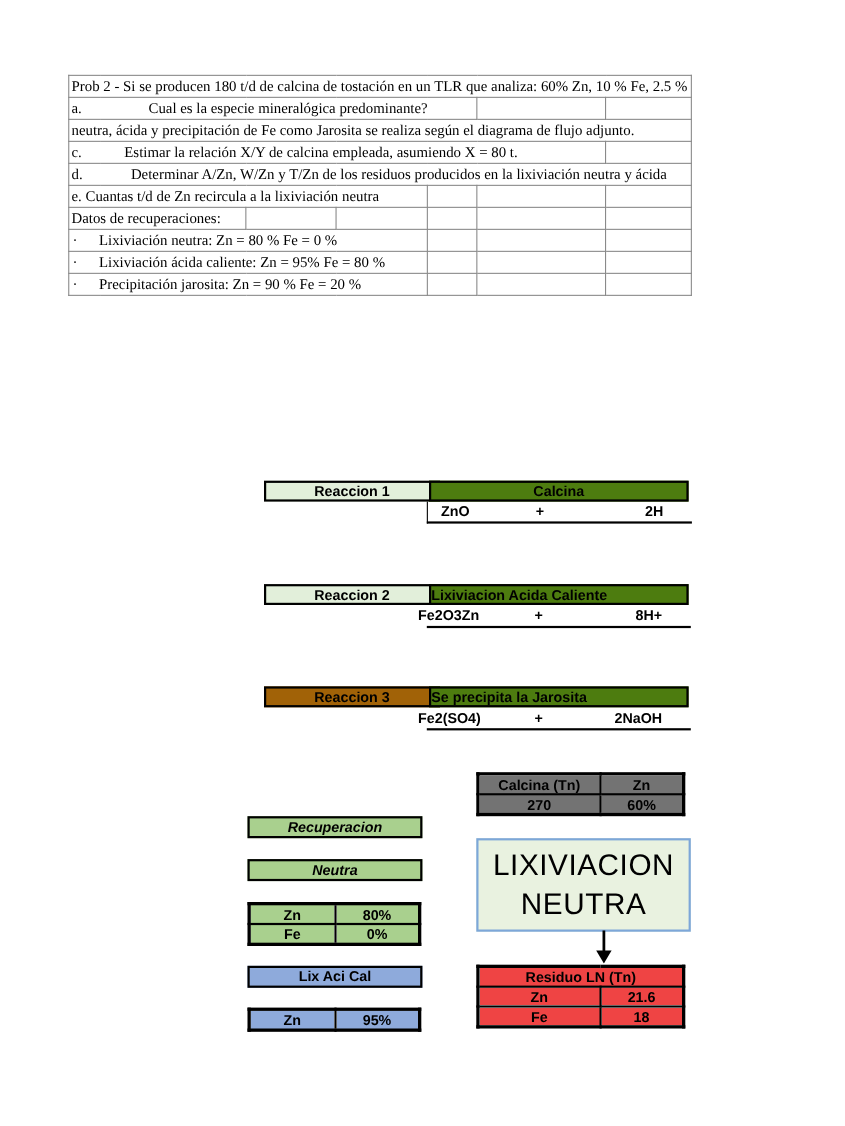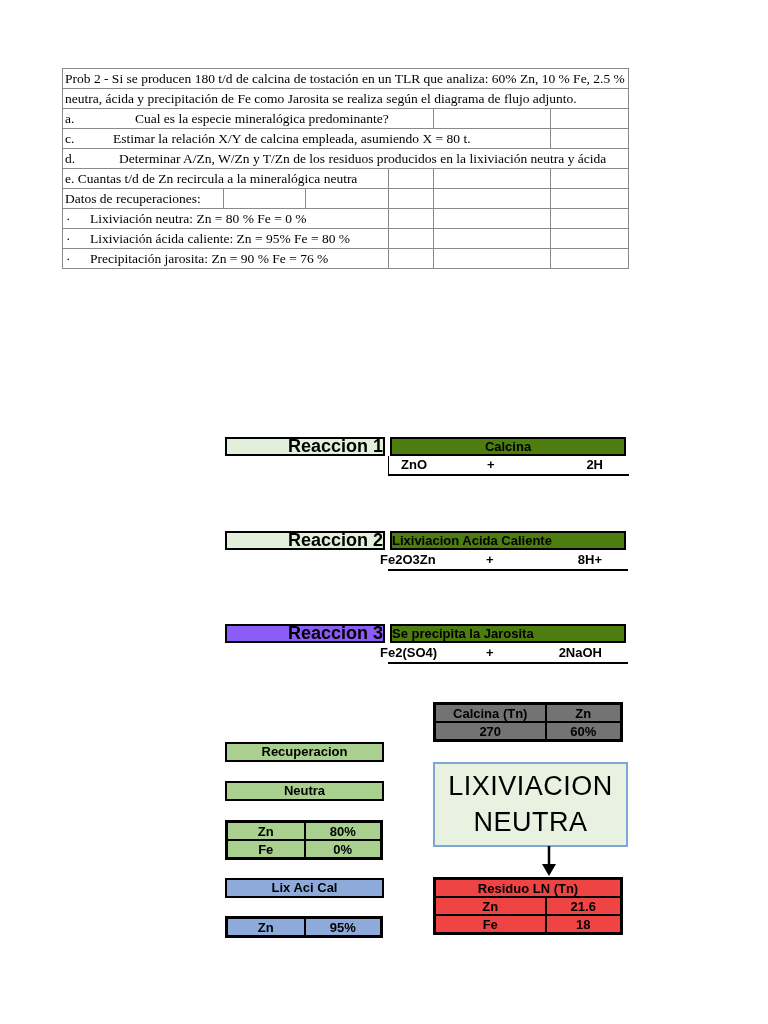--- a/index.html
+++ b/index.html
@@ -9,22 +9,22 @@
   
   table.prob{position:absolute;left:62px;top:68px;width:566px;border-collapse:collapse;
              table-layout:fixed;font-family:"Liberation Serif",serif;font-size:13.5px;color:#000;}
   table.prob td{border:1px solid #8a8a8a;height:19px;padding:0 2px;white-space:nowrap;
                 overflow:hidden;font-weight:400;vertical-align:middle;}
   .lbl{display:inline-block;}
   .w70{width:70px;} .w52{width:52px;} .w48{width:48px;} .w54{width:54px;}
   .lbl-bullet{display:inline-block;width:24px;padding-left:1px;}
 
   
-  .rx-label{position:absolute;left:225px;width:156px;height:15px;background:#e2efda;
-            border:2px solid #000;font-weight:700;font-size:18px;text-align:right;line-height:15px;}
+  .rx-label{position:absolute;left:240px;width:156px;height:15px;background:#e2efda;
+            border:2px solid #000;font-weight:700;font-size:13px;text-align:center;line-height:15px;}
   .rx-title{position:absolute;left:390px;width:232px;height:15px;background:#4d7c0f;
             border:2px solid #000;font-weight:700;font-size:13px;line-height:15px;}
   .rx-title.center{text-align:center;}
   .rx-title.right{text-align:left;padding-right:6px;width:226px;}
   .rx-eq{position:absolute;left:388px;width:240px;height:18px;border-bottom:2px solid #000;
          font-weight:700;font-size:13px;line-height:18px;}
   .rx-eq.leftline{border-left:1px solid #000;}
   .rx-eq .t1{position:absolute;}
   .rx-eq .t1.in{left:12px;} .rx-eq .t1.out{left:-8px;}
   .rx-eq .t2{position:absolute;left:98px;}
@@ -38,21 +38,21 @@
   .bg-green td{background:#a9d08e;}
   .bg-blue td{background:#8eaadb;}
   .bg-lblue td{background:#ef4444;}
   td.alignl{text-align:left;padding-left:3px;}
   td.alignr{text-align:right;padding-right:3px;}
   td.pre{white-space:pre;}
 
   
   .bar{position:absolute;left:225px;width:155px;height:16px;border:2px solid #000;
        text-align:center;font-weight:700;font-size:13px;line-height:16px;}
-  .bar.green{background:#a9d08e;}
+  .bar.green{background:#a9d08e;font-style:italic;}
   .bar.blue{background:#8eaadb;}
 
   
   .lixbox{position:absolute;left:433px;top:762px;width:191px;height:81px;background:#e9f2e0;
           border:2px solid #7da7d9;display:flex;flex-direction:column;justify-content:center;
           text-align:center;font-size:27px;font-weight:400;line-height:1.3;letter-spacing:.5px;}
   .arrow{position:absolute;left:537px;top:845px;}
 </style>
 </head>
 <body>
@@ -67,36 +67,36 @@
       <col style="width:83px">
         <col style="width:45px">
         <col style="width:117px">
         <col style="width:78px">
     </colgroup>
     <tbody>
         <tr>
       <td colspan="7">Prob 2 - Si se producen 180 t/d de calcina de tostación en un TLR que analiza: 60% Zn, 10 % Fe, 2.5 %</td>
     </tr>
     <tr>
+      <td colspan="5"><span class="lbl w70">a.</span><span>Cual es la especie mineralógica predominante?</span></td>
+      <td></td>
+      <td></td>
+    </tr>
+    <tr>
       <td colspan="7">neutra, ácida y precipitación de Fe como Jarosita se realiza según el diagrama de flujo adjunto.</td>
     </tr>
     <tr>
-      <td colspan="5"><span class="lbl w70">a.</span><span>Cual es la especie mineralógica predominante?</span></td>
-      <td></td>
-      <td></td>
-    </tr>
-    <tr>
       <td colspan="6"><span class="lbl w48">c.</span><span>Estimar la relación X/Y de calcina empleada, asumiendo X = 80 t.</span></td>
       <td></td>
     </tr>
     <tr>
       <td colspan="7"><span class="lbl w54">d.</span><span>Determinar A/Zn, W/Zn y T/Zn de los residuos producidos en la lixiviación neutra y ácida</span></td>
     </tr>
     <tr>
-      <td colspan="4">e. Cuantas t/d de Zn recircula a la mineralógica neutra</td>
+      <td colspan="4">e. Cuantas t/d de Zn recircula a la lixiviación neutra</td>
       <td></td>
       <td></td>
       <td></td>
     </tr>
     <tr>
       <td colspan="2">Datos de recuperaciones:</td>
       <td></td>
       <td></td>
       <td></td>
       <td></td>
@@ -108,21 +108,21 @@
       <td></td>
       <td></td>
     </tr>
     <tr>
       <td colspan="4"><span class="lbl-bullet">·</span><span>Lixiviación ácida caliente: Zn = 95% Fe = 80 %</span></td>
       <td></td>
       <td></td>
       <td></td>
     </tr>
     <tr>
-      <td colspan="4"><span class="lbl-bullet">·</span><span>Precipitación jarosita: Zn = 90 % Fe = 76 %</span></td>
+      <td colspan="4"><span class="lbl-bullet">·</span><span>Precipitación jarosita: Zn = 90 % Fe = 20 %</span></td>
       <td></td>
       <td></td>
       <td></td>
     </tr>
   </tbody>
     </table>
 
   <div class="rx-label" style="top:437px">Reaccion 1</div>
   <div class="rx-title center" style="top:437px">Calcina</div>
   <div class="rx-eq leftline" style="top:456px">
@@ -132,21 +132,21 @@
   </div>
 
   <div class="rx-label" style="top:531px">Reaccion 2</div>
   <div class="rx-title right" style="top:531px">Lixiviacion Acida Caliente</div>
   <div class="rx-eq" style="top:551px">
     <span class="t1 out">Fe2O3Zn</span>
     <span class="t2">+</span>
     <span class="t3">8H+</span>
   </div>
 
-  <div class="rx-label" style="top:624px;background:#8b5cf6">Reaccion 3</div>
+  <div class="rx-label" style="top:624px;background:#a16207">Reaccion 3</div>
   <div class="rx-title right" style="top:624px">Se precipita la Jarosita</div>
   <div class="rx-eq" style="top:644px">
     <span class="t1 out">Fe2(SO4)</span>
     <span class="t2">+</span>
     <span class="t3">2NaOH</span>
   </div>
 
   <table class="mt bg-lgreen" style="left:433px;top:702px">
     <colgroup>
         <col style="width:111px">

